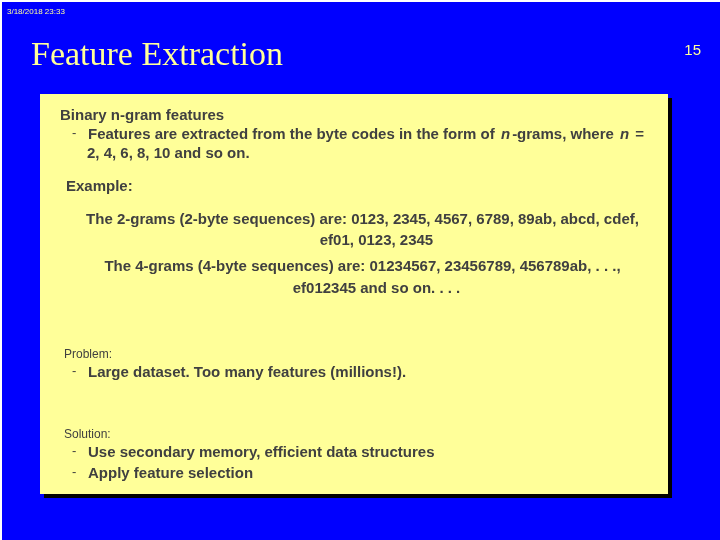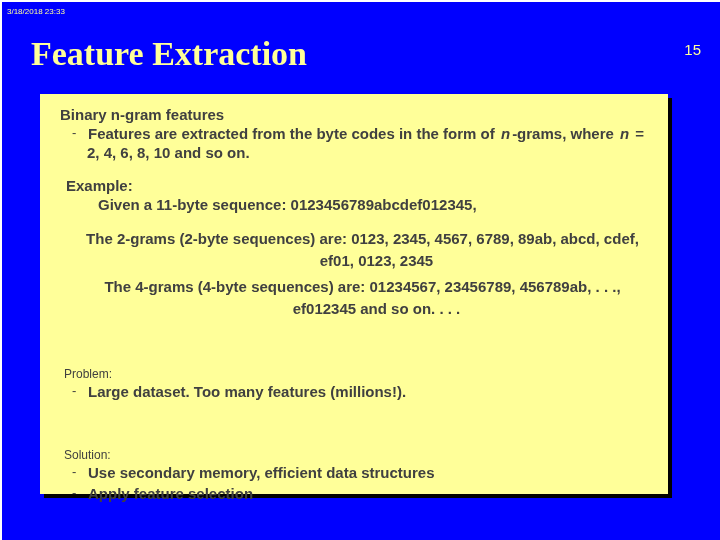--- a/index.html
+++ b/index.html
@@ -18,21 +18,21 @@
     color: #ffff99;
     font-size: 8px;
     font-family: Arial, sans-serif;
   }
   .title {
     position: absolute;
     top: 32px;
     left: 28px;
     color: #ffff99;
     font-size: 34px;
-    font-weight: bold;
+    font-weight: normal;
   }
   .pagenum {
     position: absolute;
     top: 38px;
     right: 20px;
     color: #ffff99;
     font-size: 15px;
     font-family: Arial, sans-serif;
   }
   .panel-shadow {
@@ -83,21 +83,20 @@
     <div class="block">
       <div class="h1line">Binary n-gram features</div>
       <div class="sub">
         <span class="dash">-</span>
         <span>Features are extracted from the byte codes in the form of </span><span class="it">n</span><span>-grams,  where </span><span class="it">n</span><span> = 2, 4, 6, 8, 10 and so on.</span>
       </div>
     </div>
 
     <div class="block">
       <div class="example-head">Example:</div>
-      <div class="example-body">Given a 11-byte sequence: 0123456789abcdef012345,</div>
     </div>
 
     <div class="grams block">
       <div class="line">The 2-grams (2-byte sequences) are: 0123, 2345, 4567, 6789, 89ab, abcd, cdef, ef01, 0123, 2345</div>
       <div class="line">The 4-grams (4-byte sequences) are: 01234567, 23456789, 456789ab, . . ., ef012345 and so on. . . .</div>
     </div>
 
     <div class="block">
       <div class="probhead">Problem:</div>
       <div class="sub">

